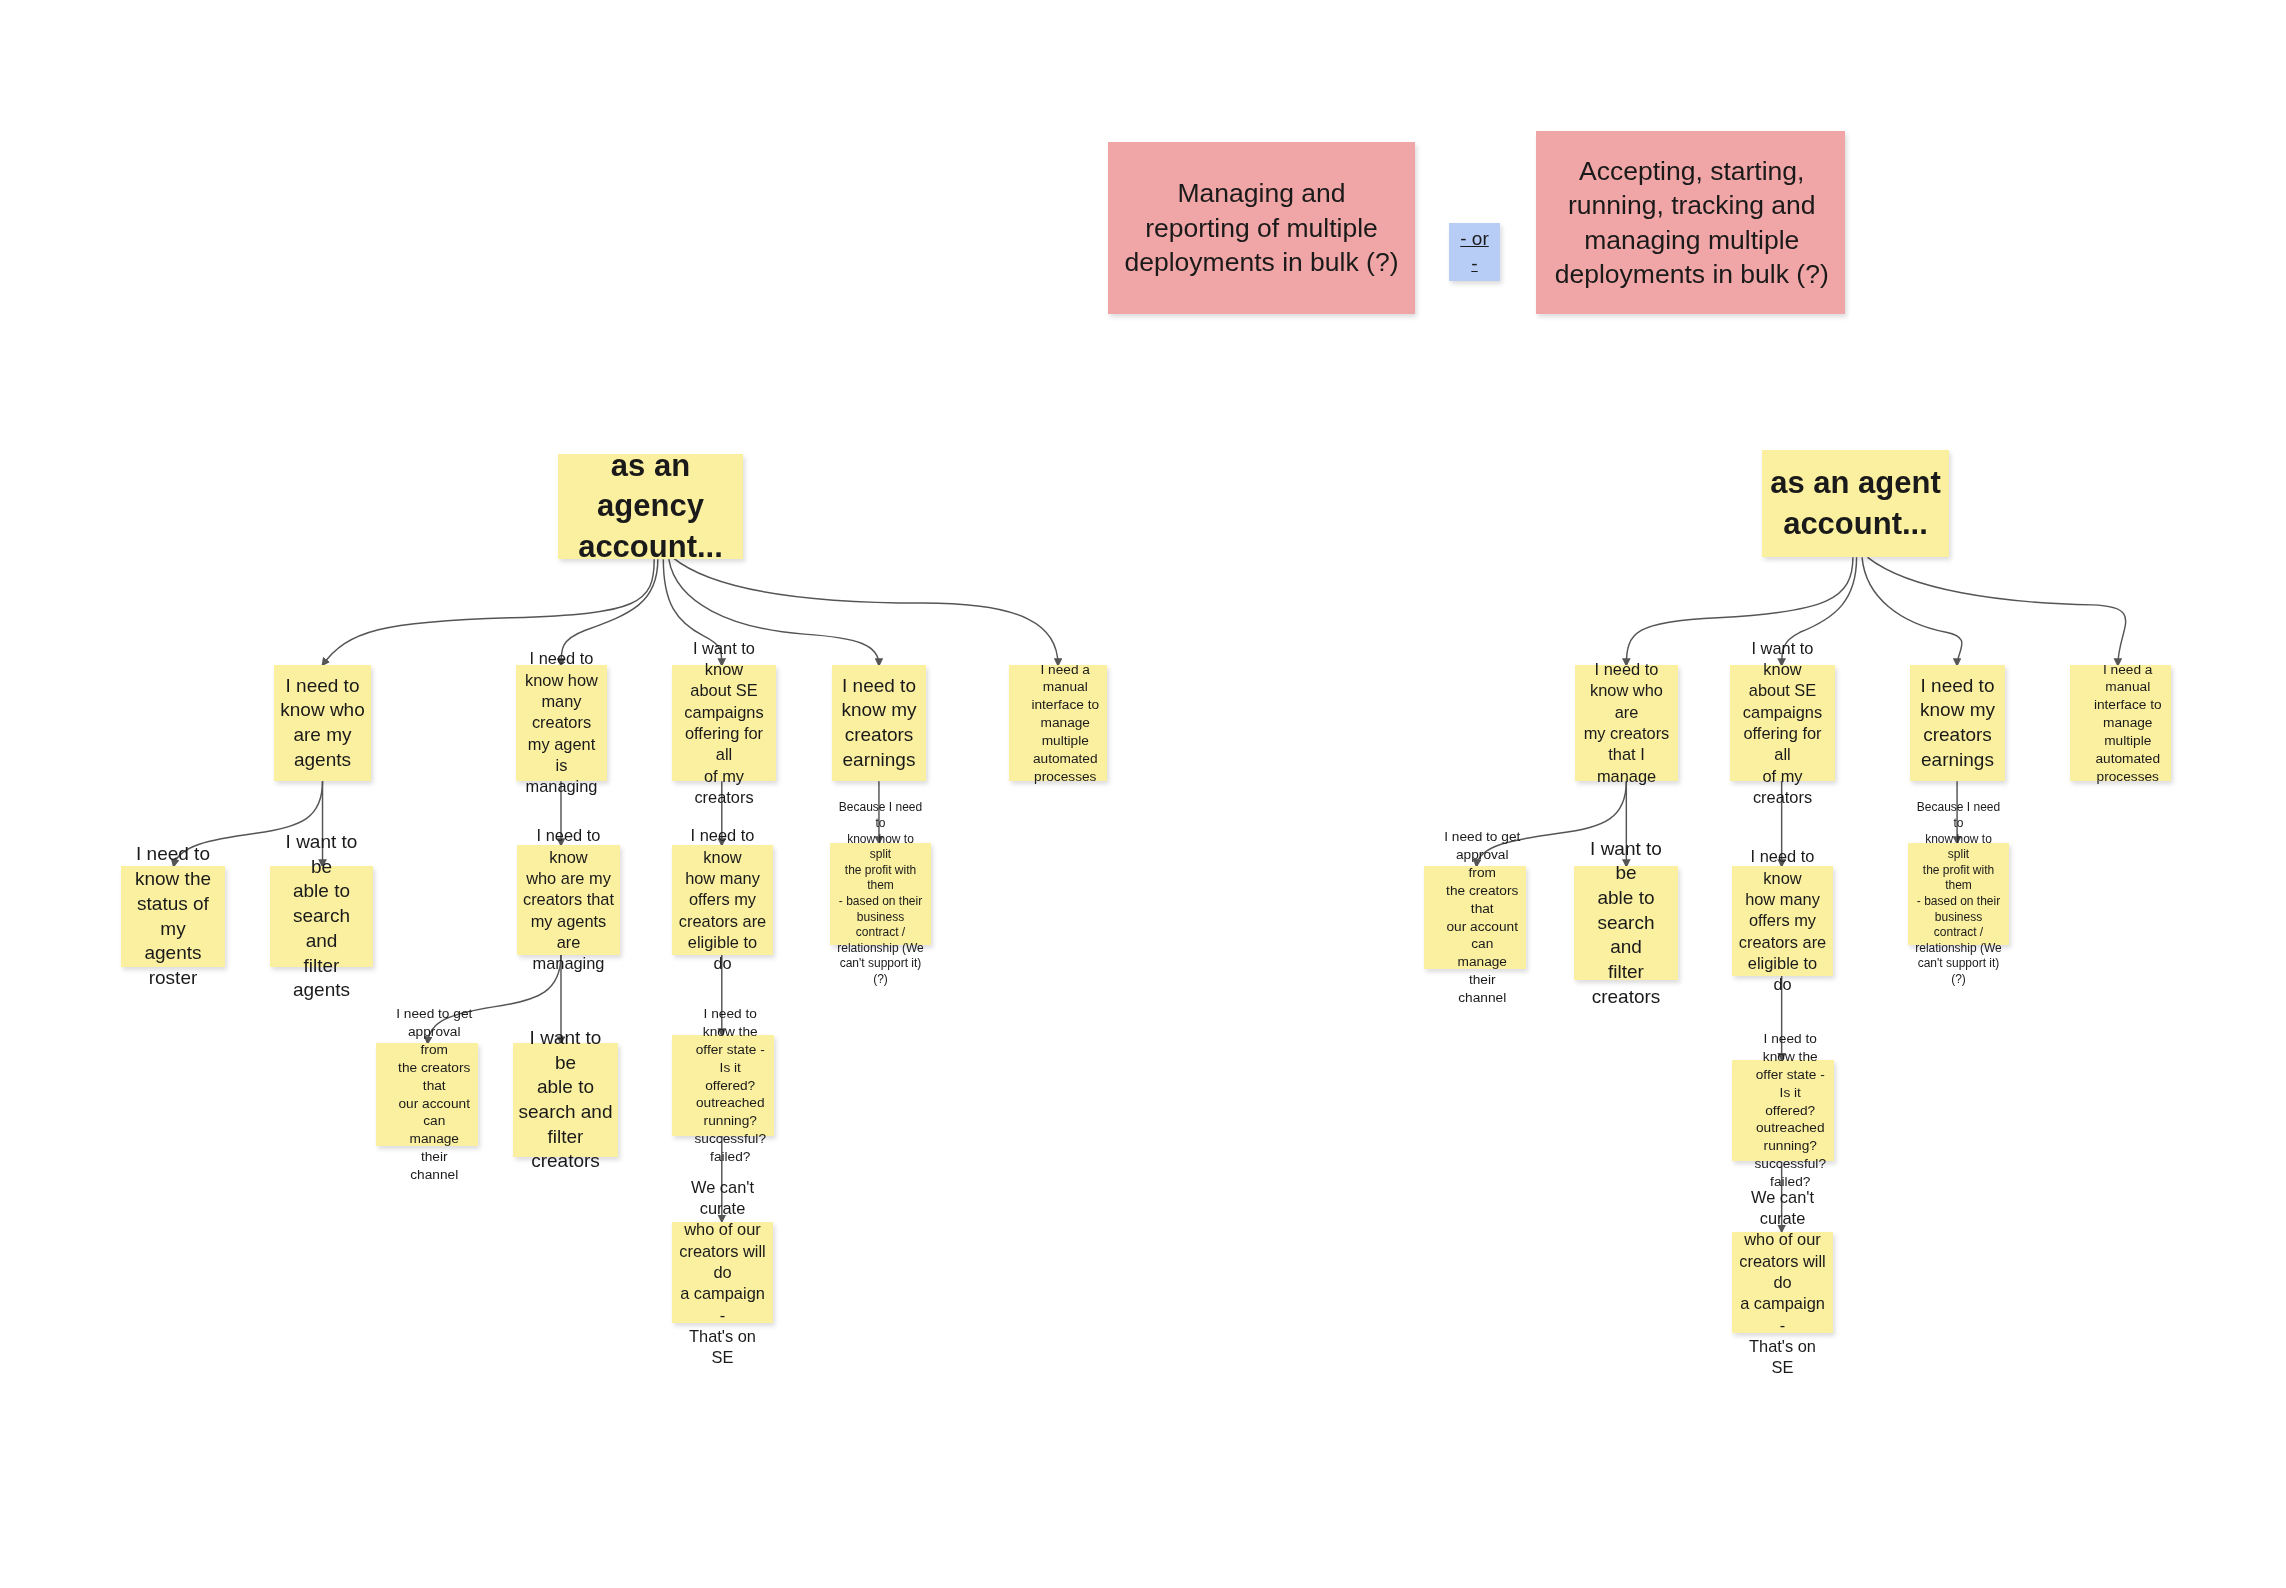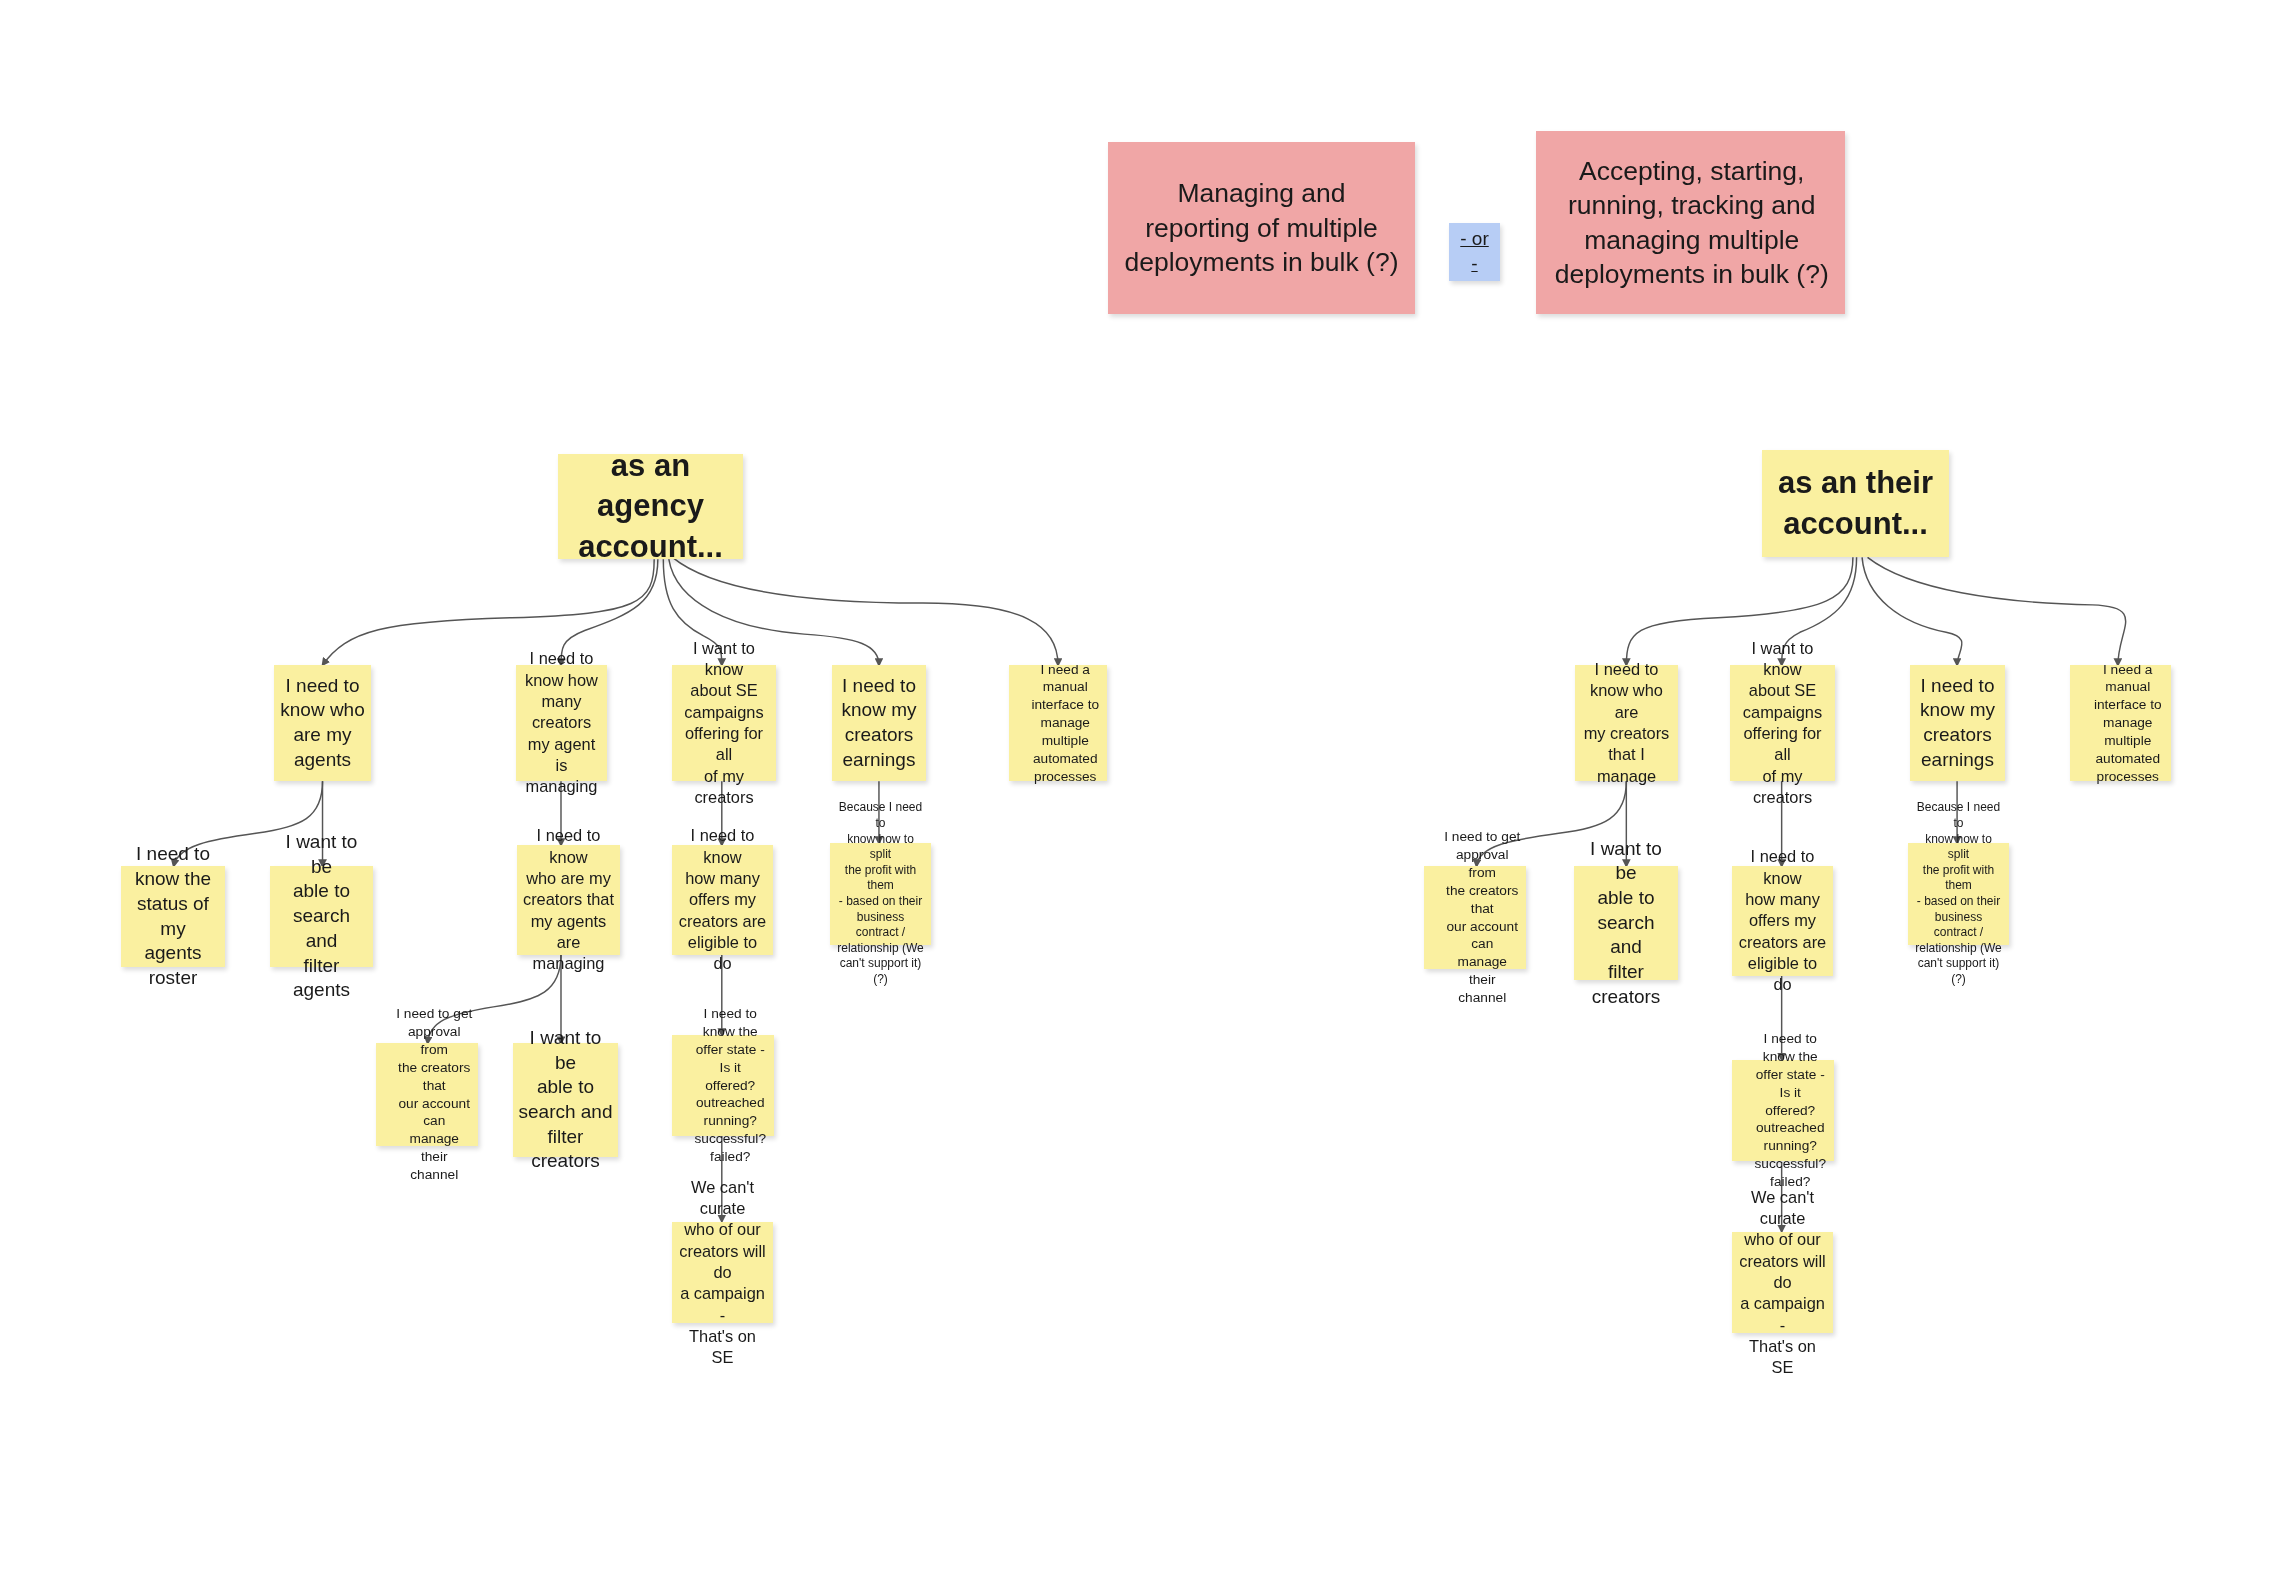--- a/index.html
+++ b/index.html
@@ -197,21 +197,21 @@
 That's on SE</div>
 
   <div class="note yellow t-xxs" style="left:830px; top:843px; width:101px; height:102px;">Because I need to
 know how to split
 the profit with them
 - based on their
 business contract /
 relationship (We
 can't support it) (?)</div>
 
-  <div class="note yellow t-xxl" style="left:1762px; top:450px; width:187px; height:107px;">as an their
+  <div class="note yellow t-xxl" style="left:1762px; top:450px; width:187px; height:107px;">as an agent
 account...</div>
 
   <div class="note yellow t-sm" style="left:1575px; top:665px; width:103px; height:116px;">I need to
 know who are
 my creators
 that I manage</div>
 
   <div class="note yellow t-sm" style="left:1730px; top:665px; width:105px; height:116px;">I want to know
 about SE
 campaigns

